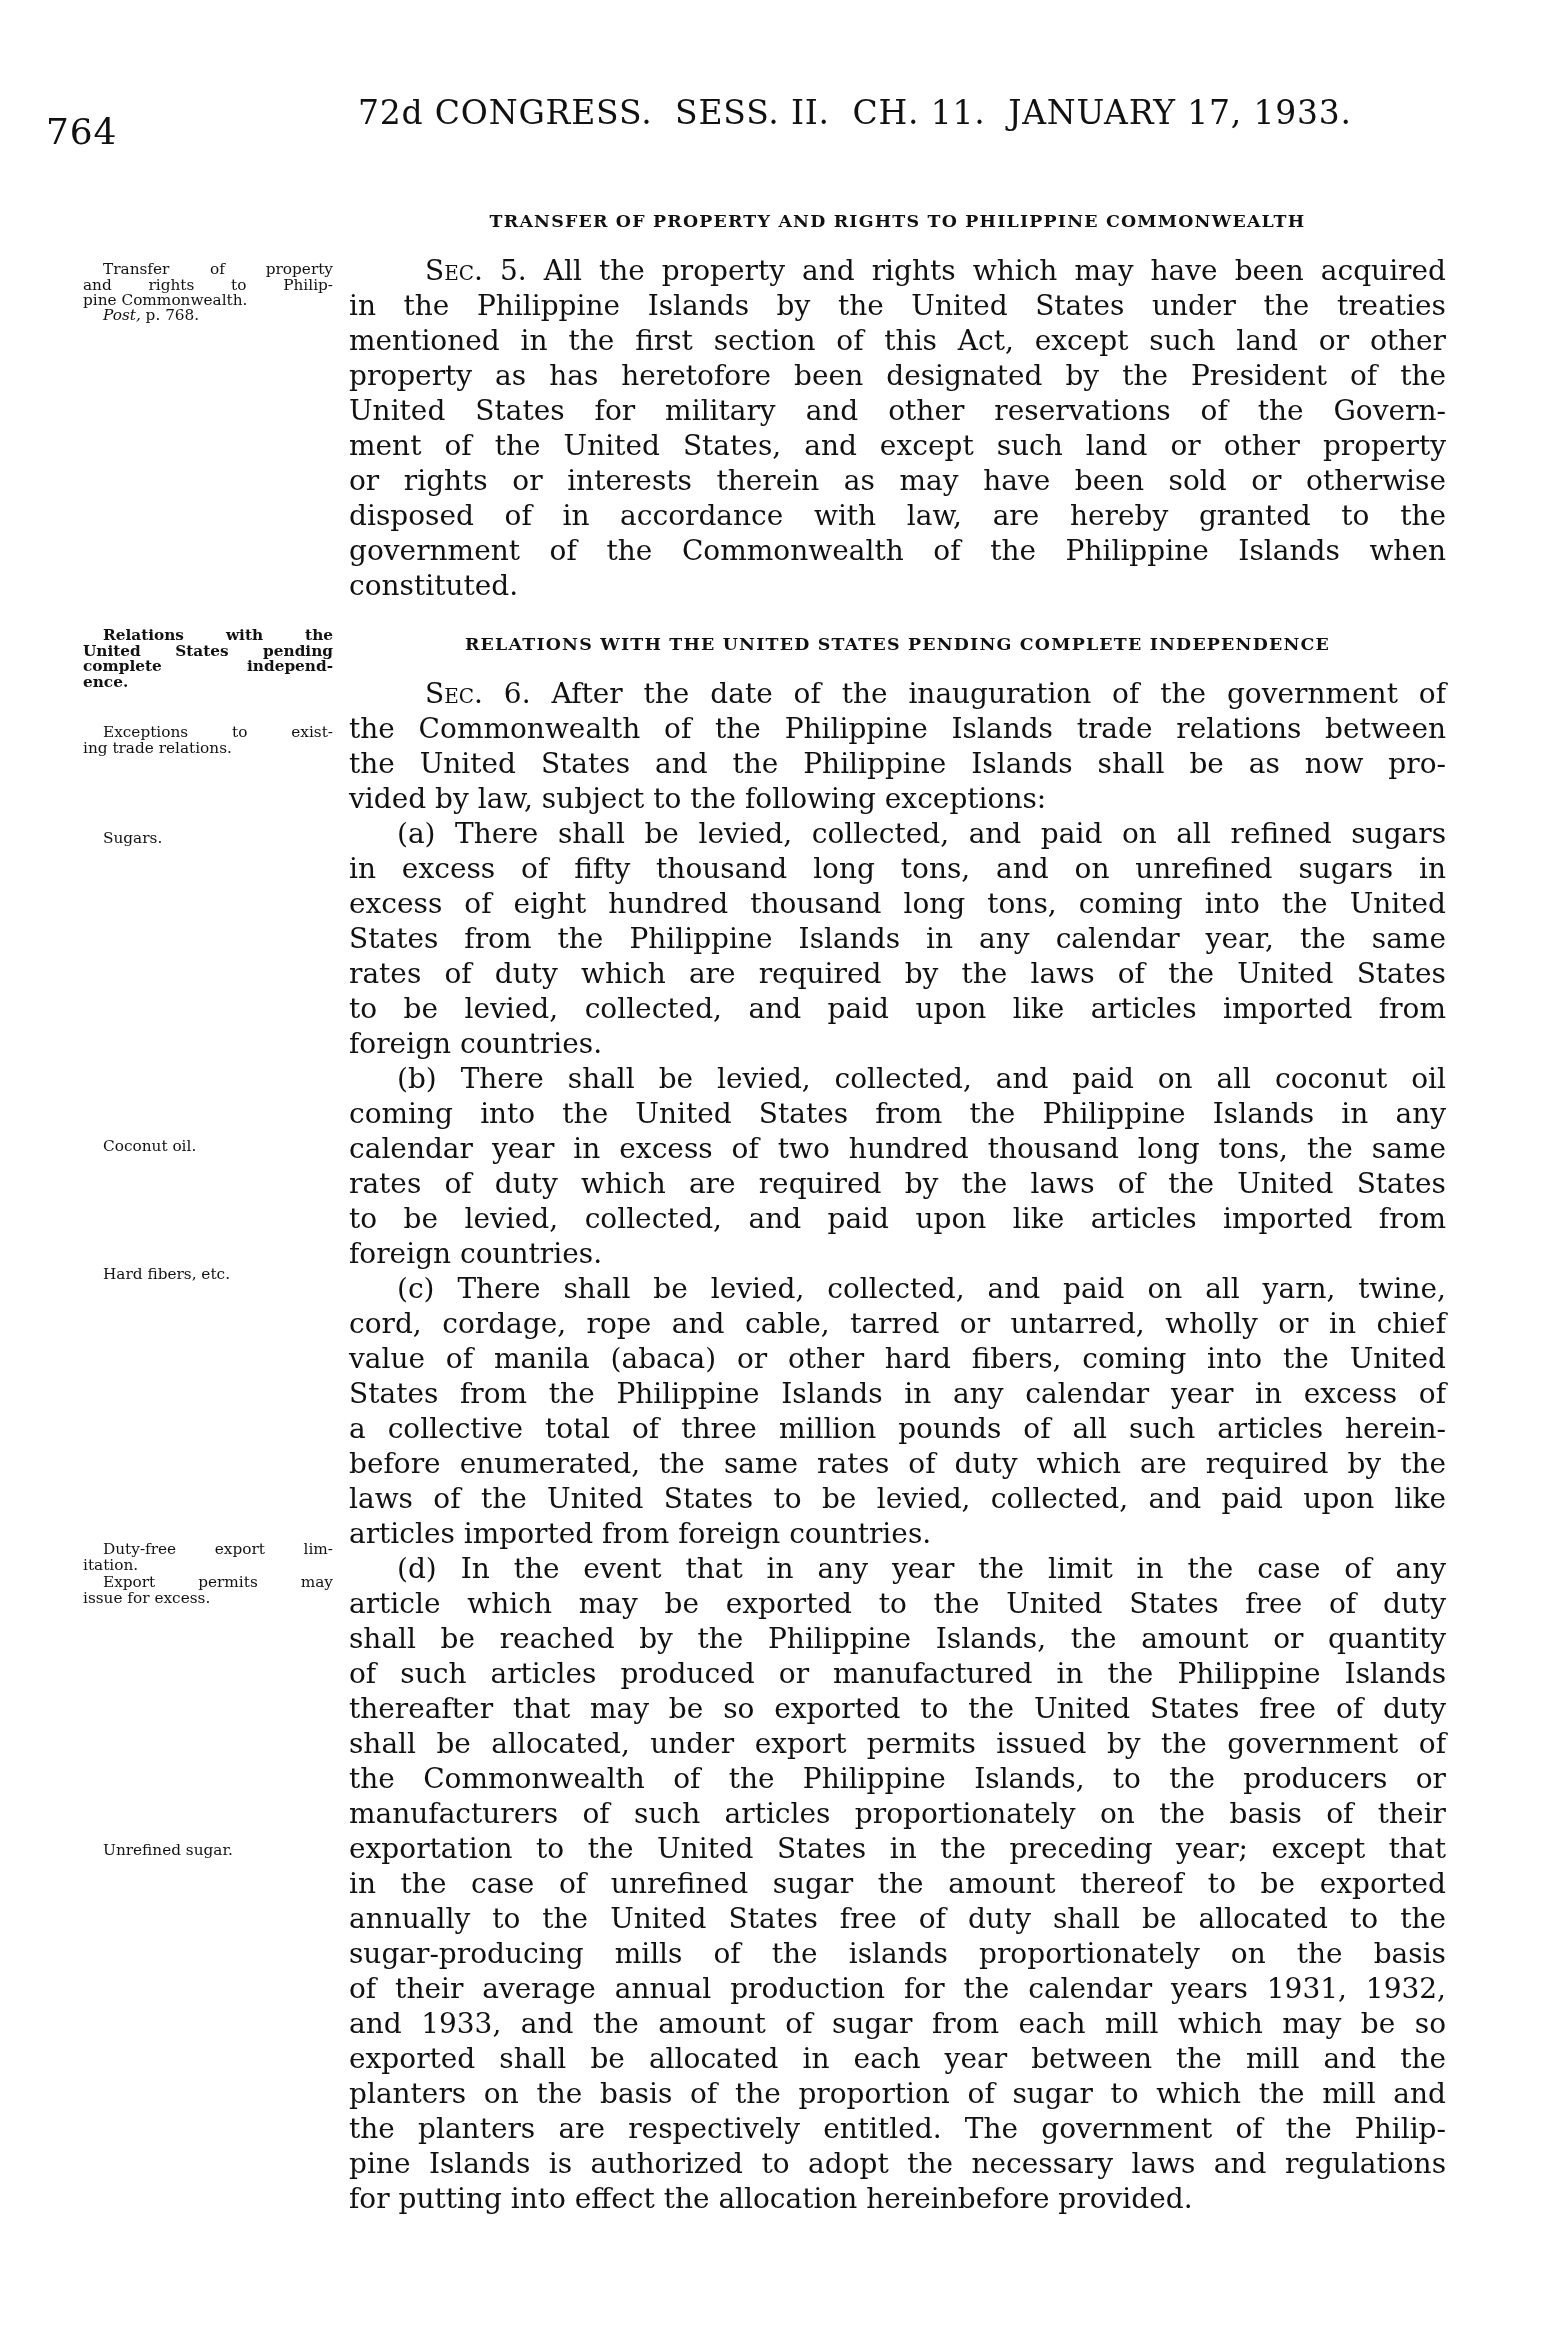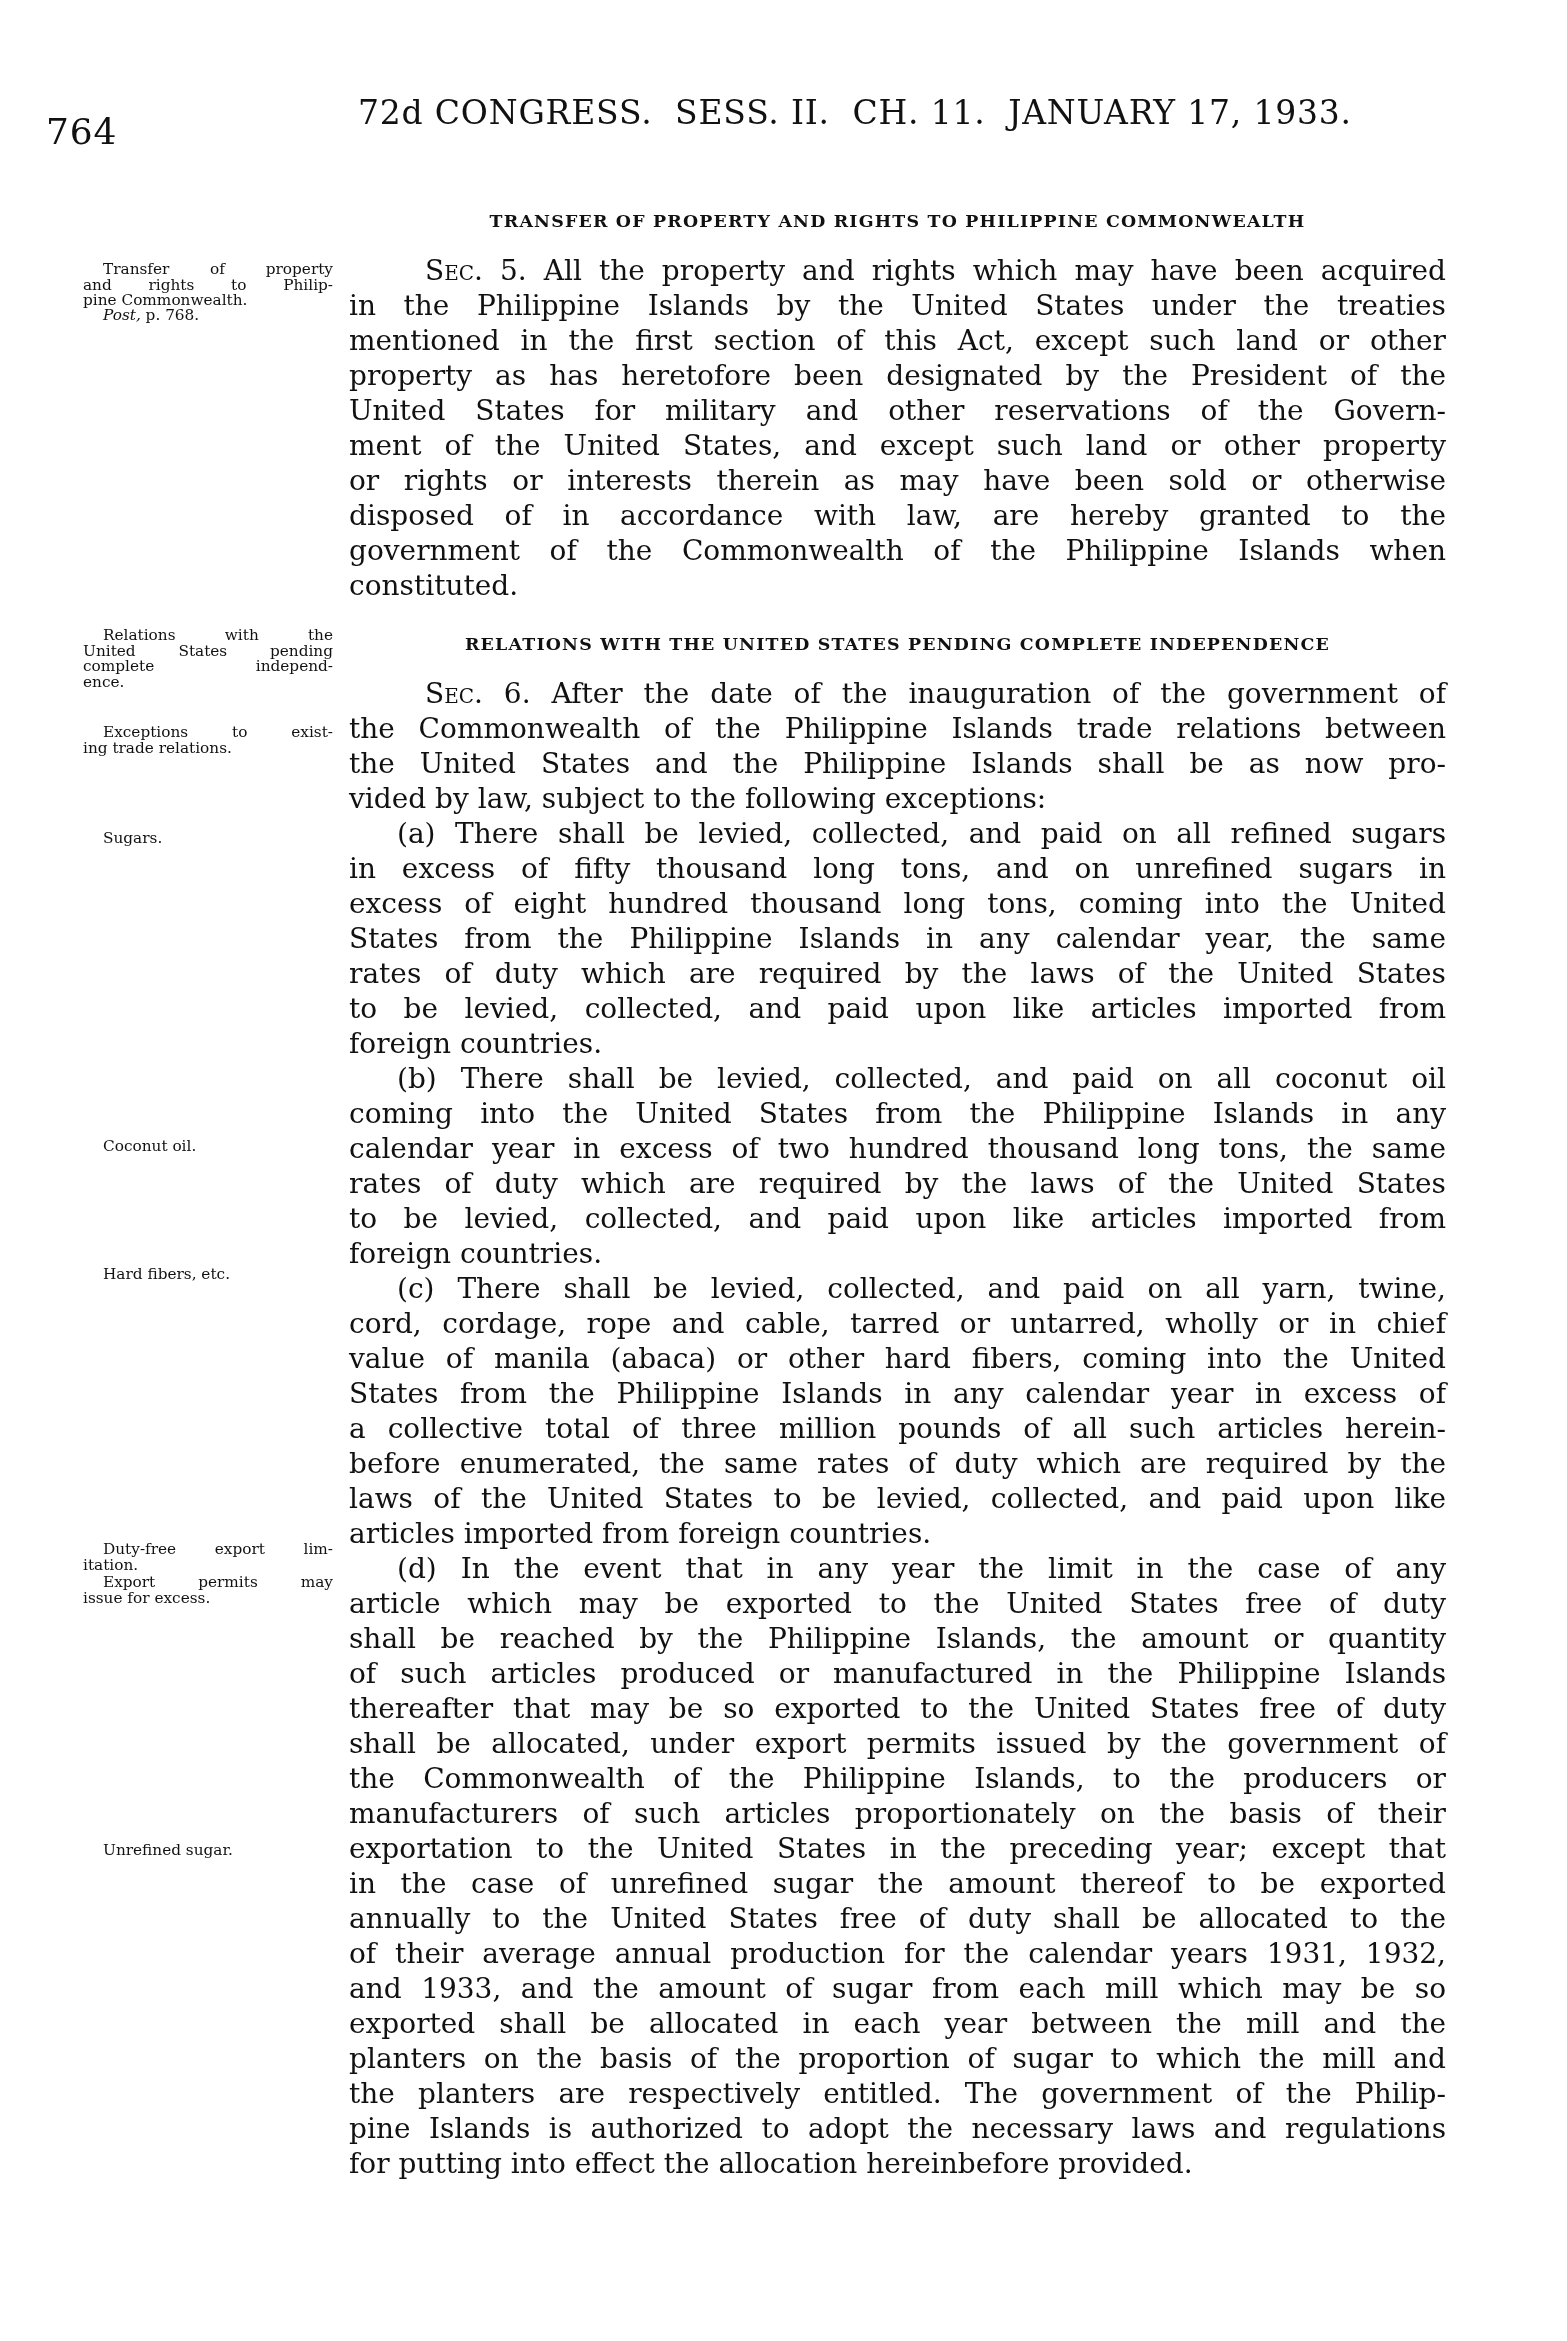--- a/index.html
+++ b/index.html
@@ -93,31 +93,32 @@
     <span class="line">article which may be exported to the United States free of duty</span>
     <span class="line">shall be reached by the Philippine Islands, the amount or quantity</span>
     <span class="line">of such articles produced or manufactured in the Philippine Islands</span>
     <span class="line">thereafter that may be so exported to the United States free of duty</span>
     <span class="line">shall be allocated, under export permits issued by the government of</span>
     <span class="line">the Commonwealth of the Philippine Islands, to the producers or</span>
     <span class="line">manufacturers of such articles proportionately on the basis of their</span>
     <span class="line">exportation to the United States in the preceding year; except that</span>
     <span class="line">in the case of unrefined sugar the amount thereof to be exported</span>
     <span class="line">annually to the United States free of duty shall be allocated to the</span>
+    <span class="line">sugar-producing mills of the islands proportionately on the basis</span>
     <span class="line">of their average annual production for the calendar years 1931, 1932,</span>
     <span class="line">and 1933, and the amount of sugar from each mill which may be so</span>
     <span class="line">exported shall be allocated in each year between the mill and the</span>
     <span class="line">planters on the basis of the proportion of sugar to which the mill and</span>
     <span class="line">the planters are respectively entitled.  The government of the Philip-</span>
     <span class="line">pine Islands is authorized to adopt the necessary laws and regulations</span>
     <span class="line last">for putting into effect the allocation hereinbefore provided.</span>
   </div>
 </div>
 
-<div class="margin-note" style="top:628px;">
+<div class="margin-note" style="top:628px;font-weight:bold;">
   <span class="ml ind">Relations with the</span>
   <span class="ml">United States pending</span>
   <span class="ml">complete independ-</span>
   <span class="ml last">ence.</span>
 </div>
 <div class="margin-note" style="top:691px;margin-top:34px;">
   <span class="ml ind">Exceptions to exist-</span>
   <span class="ml last">ing trade relations.</span>
 </div>
 <div class="margin-note" style="top:831px;">

